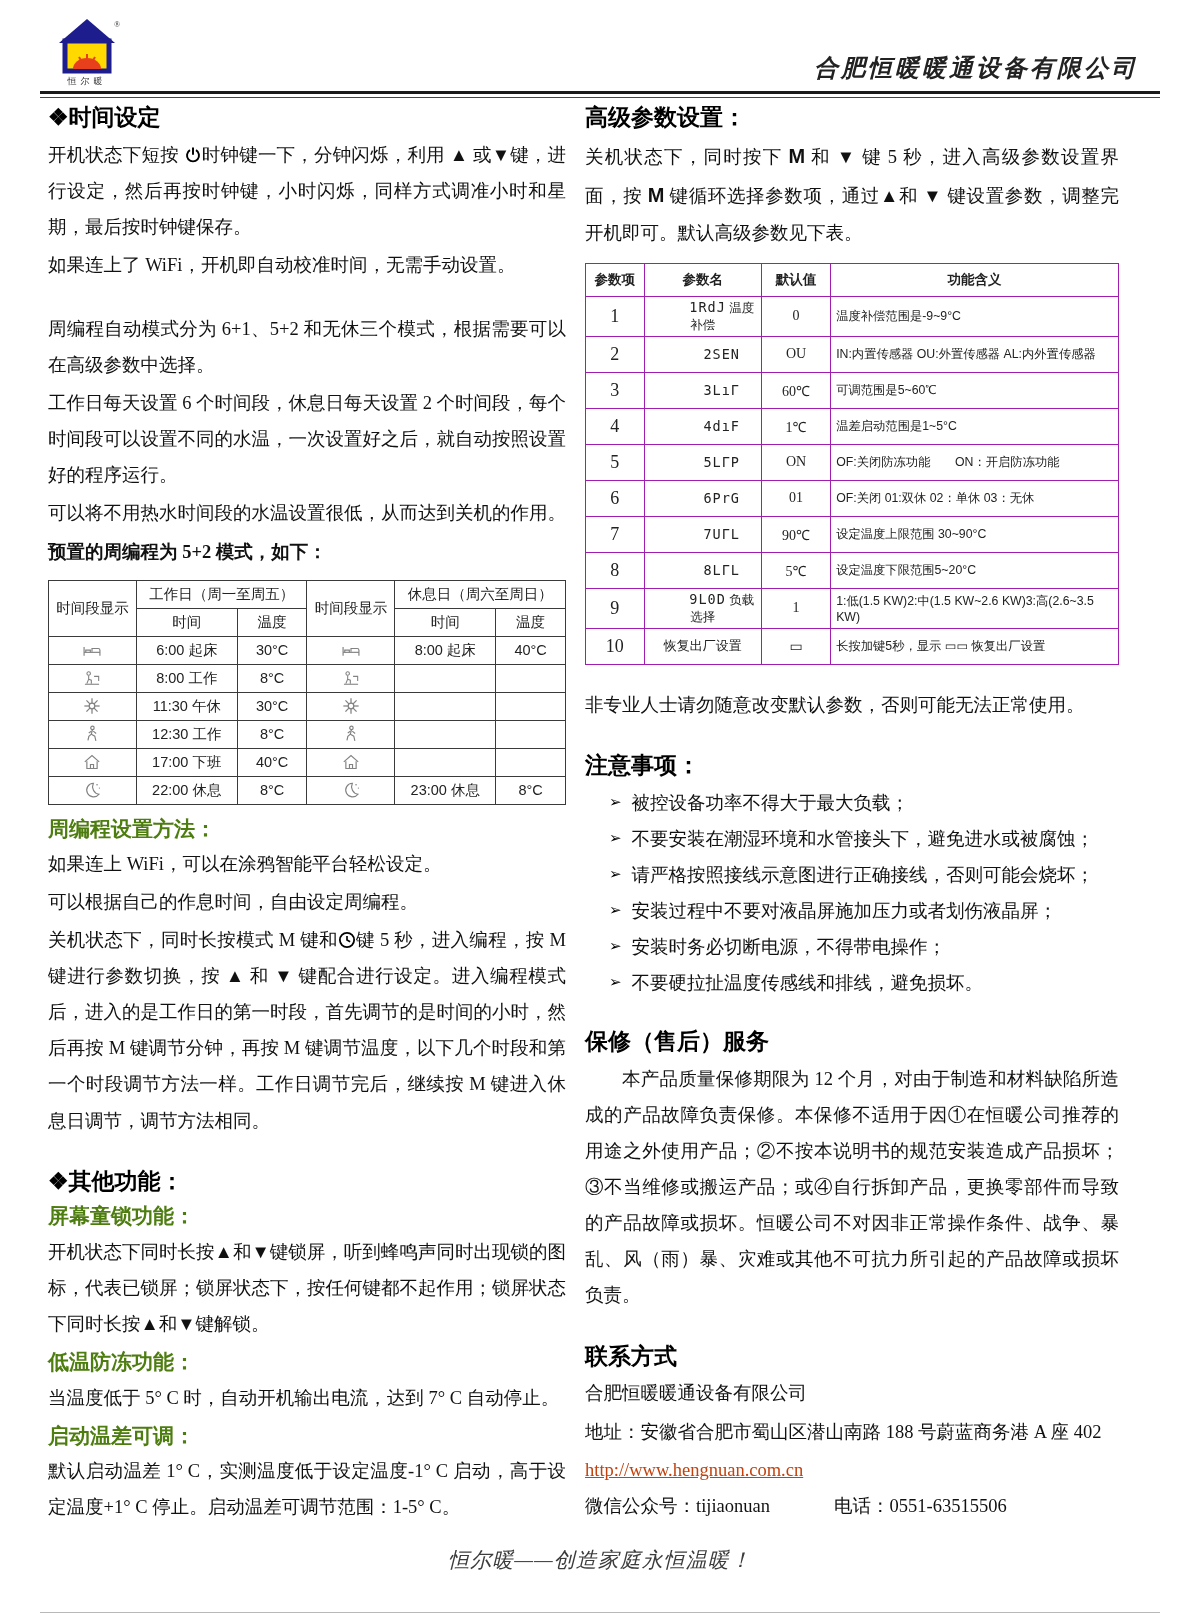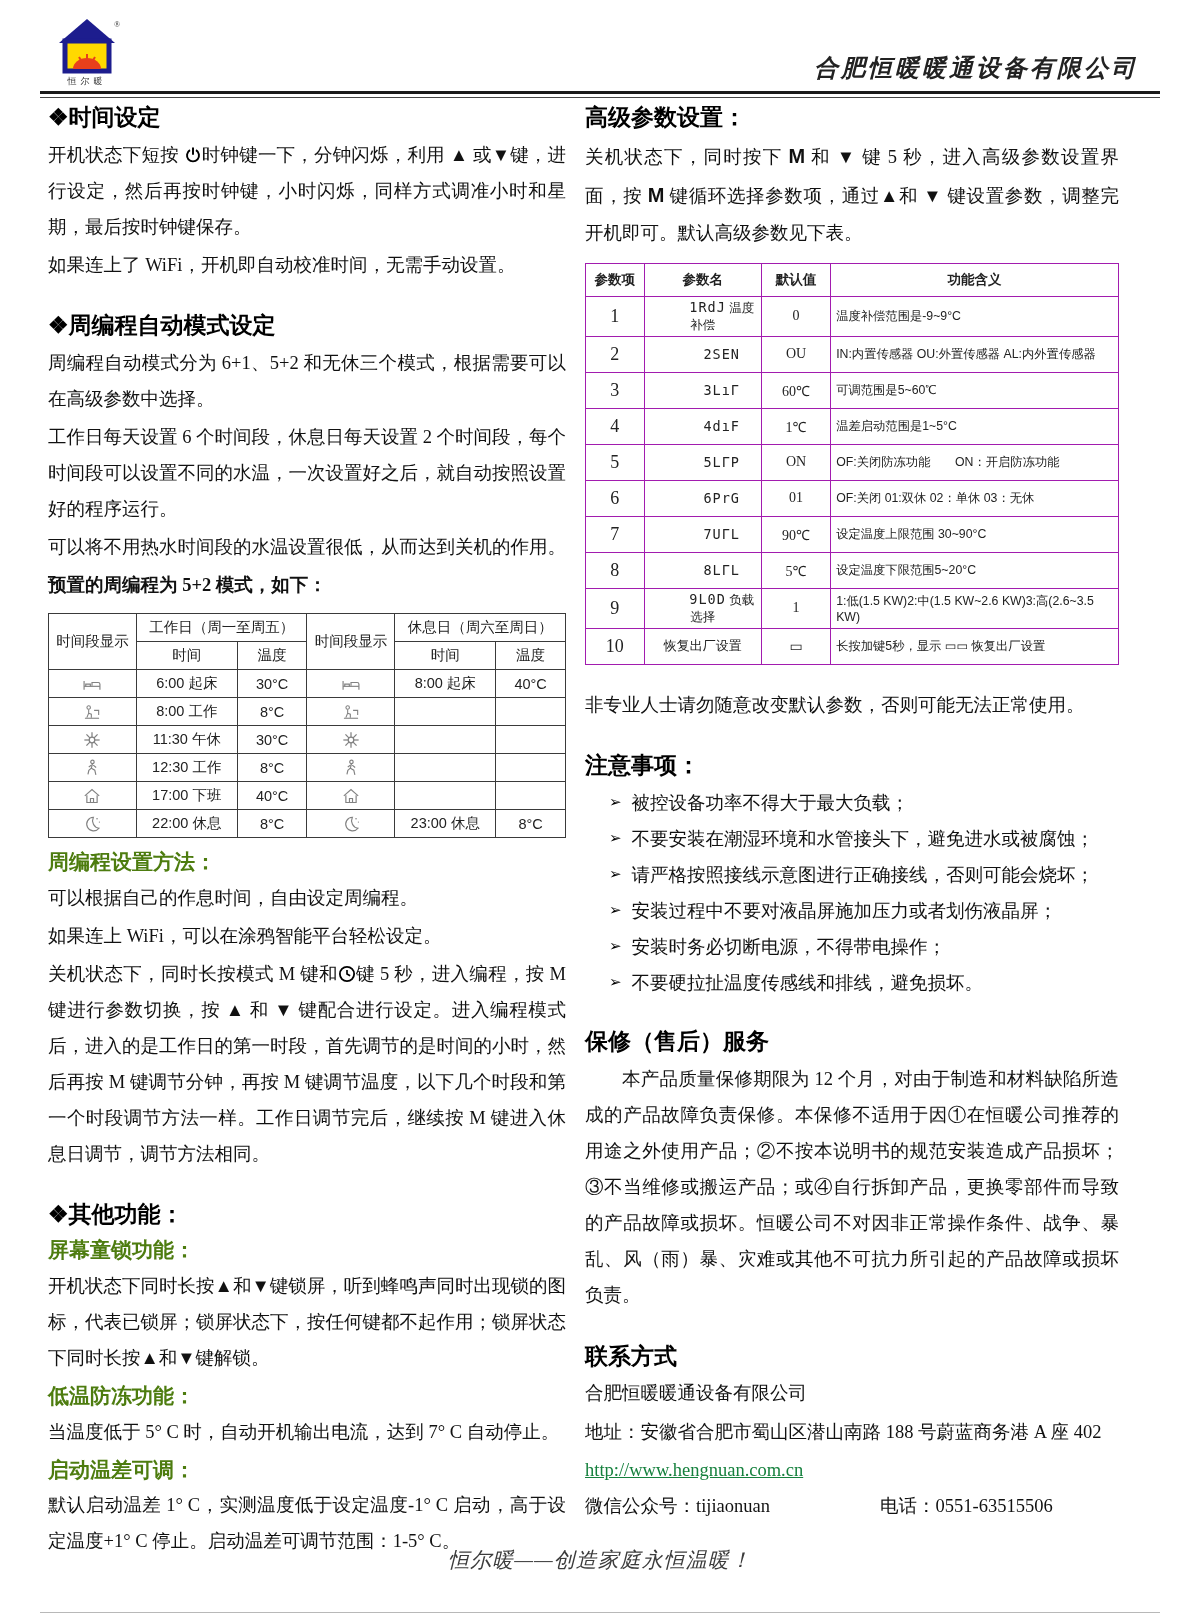--- a/index.html
+++ b/index.html
@@ -55,22 +55,22 @@
   .params .code { font-family:"DejaVu Sans Mono", monospace; font-size:13.5px; letter-spacing:1px;margin-left:38px; }
   .params .pcn  { font-size:12.5px; }
   .params td.def  { text-align:center; font-family:"Liberation Serif", serif; font-size:14px; }
   .params td.desc { font-size:12.3px; }
 
   
   .note-item { display:flex; gap:10px; margin-left:24px; font-size:18.5px; line-height:1.95; }
   .arrow { font-family:"DejaVu Sans", sans-serif; font-size:15px; line-height:2.3; color:#000; }
 
   .indent2 { text-indent:2em; }
-  .link { color:#15803d; text-decoration:underline; font-size:18.5px; line-height:1.95; display:inline-block; }
-  .contact-last { display:flex; gap:110px; font-size:18.5px; line-height:1.95; }
+  .link { color:#c2410c; text-decoration:underline; font-size:18.5px; line-height:1.95; display:inline-block; }
+  .contact-last { display:flex; gap:64px; font-size:18.5px; line-height:1.95; }
 
   .spacer-lg { height:26px; } .spacer-md { height:16px; }
 
   
   .footer-slogan {
     position:absolute; top:1546px; left:0; width:100%; text-align:center;
     font-style:italic; font-size:21px; letter-spacing:1px; color:#3c3c3c;
   }
   .bottom-rule { position:absolute; top:1612px; left:40px; right:40px; border-top:1px solid #b8b8b8; }
 </style>
@@ -101,21 +101,20 @@
 
   <div class="col-left">
     <div class="h-big">❖时间设定</div>
     <p class="p">开机状态下短按 <svg class="inl" viewBox="0 0 24 24">
           <path d="M8 5.6a8 8 0 1 0 8 0" fill="none" stroke="#000" stroke-width="2.6"></path>
           <line x1="12" y1="2" x2="12" y2="11.5" stroke="#000" stroke-width="2.6"></line>
         </svg>时钟键一下，分钟闪烁，利用 ▲ 或▼键，进行设定，然后再按时钟键，小时闪烁，同样方式调准小时和星期，最后按时钟键保存。</p>
     <p class="p">如果连上了 WiFi，开机即自动校准时间，无需手动设置。</p>
 
     <div class="spacer-lg"></div>
-    <div class="h-big">❖周编程自动模式设定</div>
     <p class="p">周编程自动模式分为 6+1、5+2 和无休三个模式，根据需要可以在高级参数中选择。</p>
     <p class="p">工作日每天设置 6 个时间段，休息日每天设置 2 个时间段，每个时间段可以设置不同的水温，一次设置好之后，就自动按照设置好的程序运行。</p>
     <p class="p">可以将不用热水时间段的水温设置很低，从而达到关机的作用。</p>
     <p class="p p-bold">预置的周编程为 5+2 模式，如下：</p>
 
     <table class="sched">
       <colgroup>
         <col style="width:17%">
           <col style="width:19.5%">
           <col style="width:13.5%">
@@ -261,22 +260,22 @@
                 <circle cx="15.6" cy="4.2" r="0.9" fill="#828282"></circle>
                 <circle cx="18.2" cy="7.8" r="0.7" fill="#828282"></circle>
               </svg></td>
             <td>23:00 休息</td>
             <td>8°C</td>
           </tr>
         </tbody>
     </table>
 
     <div class="h-sub">周编程设置方法：</div>
+    <p class="p">如果连上 WiFi，可以在涂鸦智能平台轻松设定。</p>
     <p class="p">可以根据自己的作息时间，自由设定周编程。</p>
-    <p class="p">如果连上 WiFi，可以在涂鸦智能平台轻松设定。</p>
     <p class="p">关机状态下，同时长按模式 M 键和<svg class="inl" viewBox="0 0 24 24">
           <circle cx="12" cy="12" r="9.5" fill="none" stroke="#000" stroke-width="2.4"></circle>
           <path d="M12 6.5V12l4.2 2.4" fill="none" stroke="#000" stroke-width="2.2"></path>
         </svg>键 5 秒，进入编程，按 M 键进行参数切换，按 ▲ 和 ▼ 键配合进行设定。进入编程模式后，进入的是工作日的第一时段，首先调节的是时间的小时，然后再按 M 键调节分钟，再按 M 键调节温度，以下几个时段和第一个时段调节方法一样。工作日调节完后，继续按 M 键进入休息日调节，调节方法相同。</p>
 
     <div class="spacer-lg"></div>
     <div class="h-big">❖其他功能：</div>
     <div class="h-sub">屏幕童锁功能：</div>
     <p class="p">开机状态下同时长按▲和▼键锁屏，听到蜂鸣声同时出现锁的图标，代表已锁屏；锁屏状态下，按任何键都不起作用；锁屏状态下同时长按▲和▼键解锁。</p>
     <div class="h-sub">低温防冻功能：</div>

